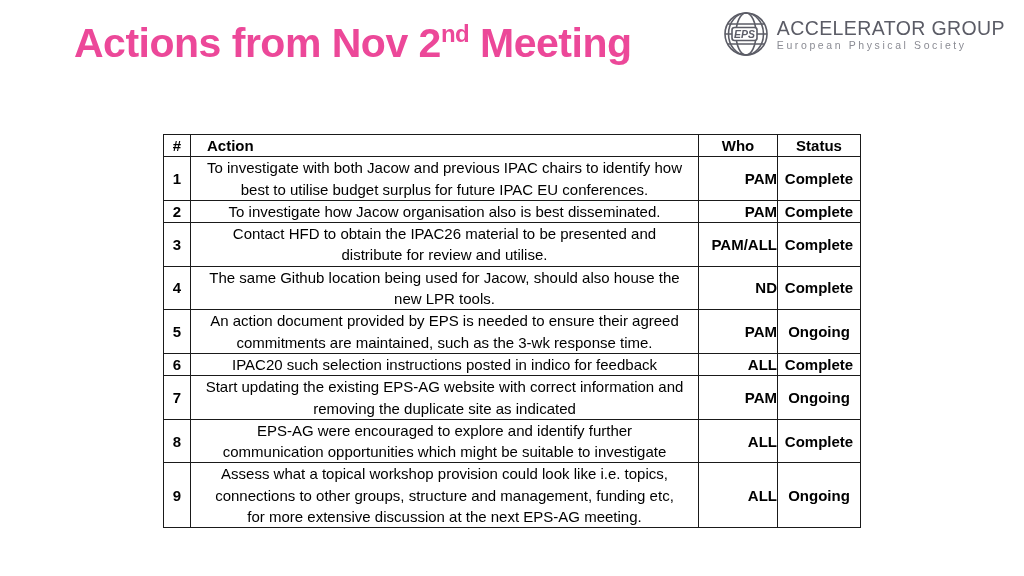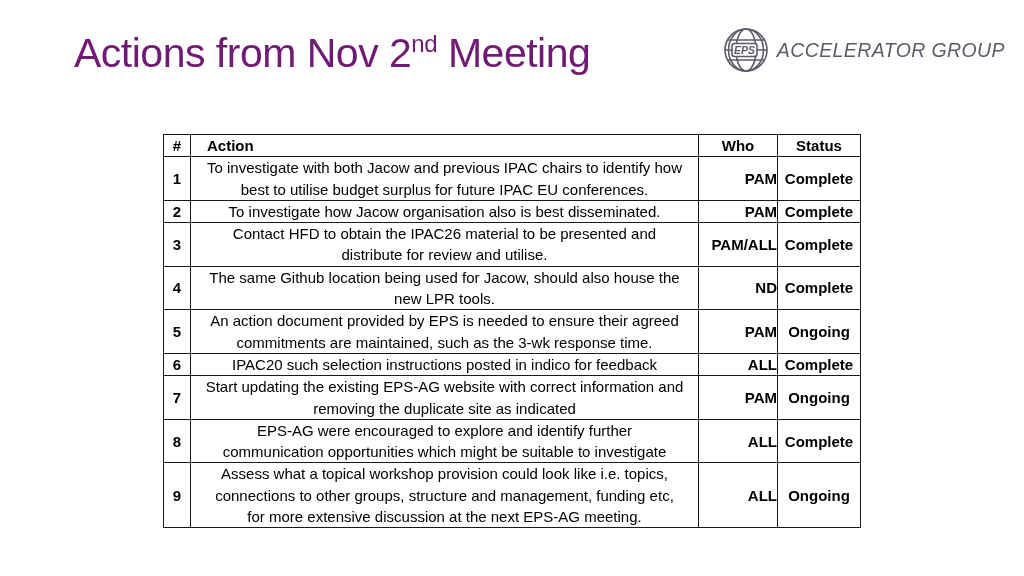--- a/index.html
+++ b/index.html
@@ -6,35 +6,35 @@
   .slide{
     position:relative;
     width:1024px;height:576px;
     background:#ffffff;
     font-family:"Liberation Sans",sans-serif;
     overflow:hidden;
     margin:0 auto;
   }
   
   .slide-title{
-    position:absolute;left:74px;top:30px;
-    font-size:41px;font-weight:400;color:#701a75;
+    position:absolute;left:74px;top:20px;
+    font-size:41px;font-weight:700;color:#ec4899;
     letter-spacing:-0.5px;white-space:nowrap;
   }
   .slide-title sup{
     font-size:24px;vertical-align:baseline;
     position:relative;top:-15px;
   }
   
   .logo{
     position:absolute;top:10px;right:19px;
-    display:flex;align-items:center;gap:7px;margin-top:16px;
+    display:flex;align-items:center;gap:7px;
   }
   .logo-globe{width:48px;height:48px;flex:0 0 auto;}
-  .logo-text{display:flex;flex-direction:column;justify-content:flex-start;font-style:italic;}
+  .logo-text{display:flex;flex-direction:column;justify-content:flex-start;}
   .logo-name{
     font-size:19.5px;font-weight:500;color:#5b5c66;
     letter-spacing:0.4px;line-height:22px;white-space:nowrap;
   }
   .logo-sub{
     font-size:10.5px;font-weight:400;color:#8a8b93;
     letter-spacing:2.6px;line-height:13px;white-space:nowrap;
   }
   
   .actions-table-wrap{
@@ -81,20 +81,21 @@
           <line x1="5" y1="14" x2="43" y2="14"></line>
           <line x1="3" y1="24" x2="45" y2="24"></line>
           <line x1="5" y1="34" x2="43" y2="34"></line>
         </g>
         <rect x="10" y="17.5" width="25" height="13" rx="2.5" fill="#ffffff" stroke="#5b5c66" stroke-width="1.6"></rect>
         <text x="22.5" y="27.8" text-anchor="middle" font-family="Liberation Sans, sans-serif" font-size="10.5" font-weight="bold" font-style="italic" fill="#5b5c66">EPS</text>
       </svg>
     </span>
     <span class="logo-text">
       <span class="logo-name">ACCELERATOR GROUP</span>
+      <span class="logo-sub">European Physical Society</span>
     </span>
   </div>
 
   <div class="actions-table-wrap">
     <table class="actions">
       <colgroup>
         <col class="c-num">
           <col class="c-action">
           <col class="c-who">
           <col class="c-status">

